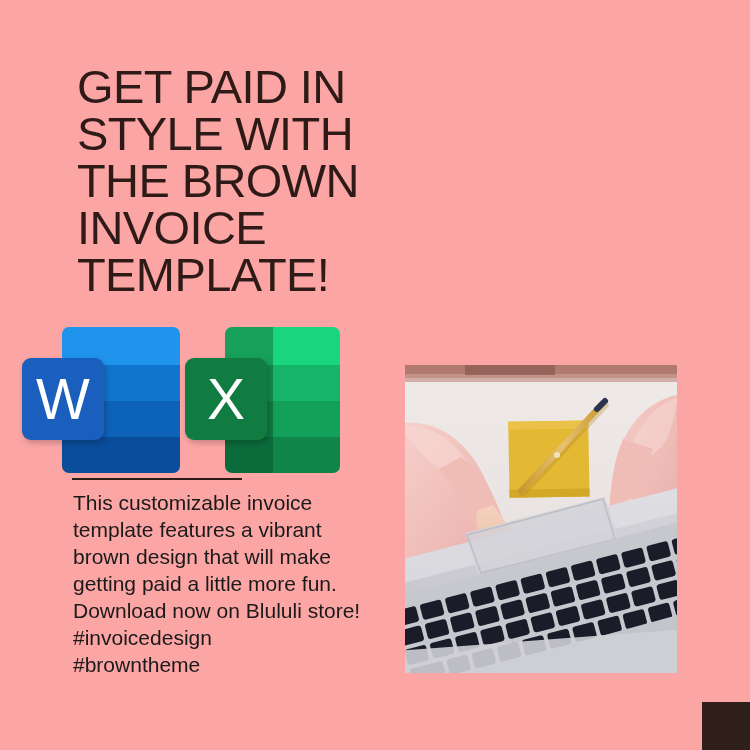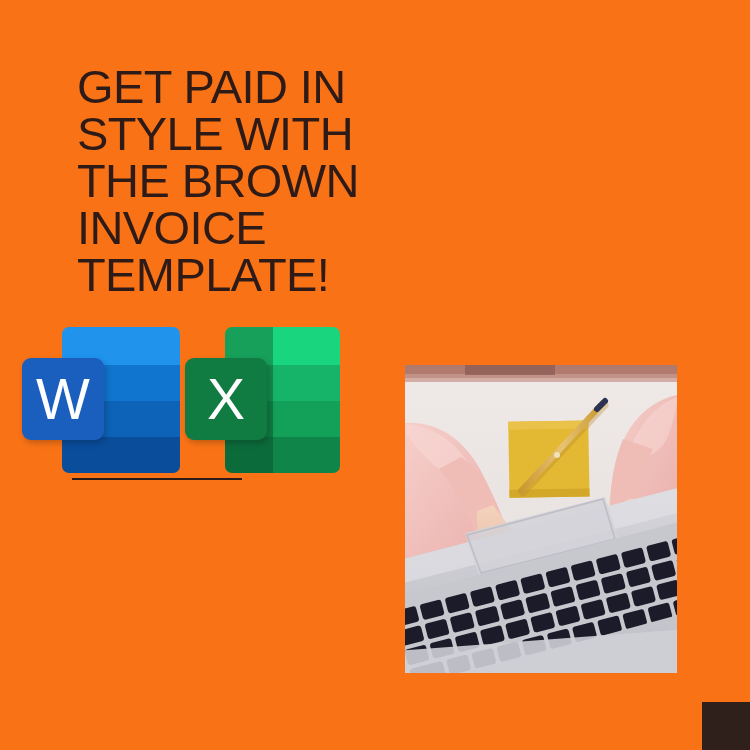--- a/index.html
+++ b/index.html
@@ -159,21 +159,21 @@
     right: 0;
     bottom: 0;
     width: 48px;
     height: 48px;
     background: #30201C;
   }
 </style>
 </head>
 <body>
 
-<div id="poster" style="background: #f97316;">
+<div id="poster" style="background: #fca5a5;">
 
   <div id="headline" style="color: rgb(46, 26, 22);">GET PAID IN STYLE WITH THE BROWN INVOICE TEMPLATE!</div>
 
   <div id="icons">
 
     <div class="office-icon" id="word-icon">
       <div id="word-page">
         <div class="wb" id="word-b1" style="background: rgb(32, 147, 237);"></div>
         <div class="wb" id="word-b2" style="background: rgb(16, 117, 206);"></div>
         <div class="wb" id="word-b3" style="background: rgb(13, 99, 184);"></div>
@@ -193,20 +193,23 @@
         <div class="xcell xc-l xr4" id="xc-l4" style="background: rgb(12, 107, 59);"></div>
         <div class="xcell xc-r xr4" id="xc-r4" style="background: rgb(15, 133, 73);"></div>
       </div>
       <div id="excel-badge" style="background: rgb(16, 124, 65);">X</div>
     </div>
 
   </div>
 
   <div id="divider" style="border-top-color: rgb(43, 28, 24);"></div>
 
+  <div id="body-copy" style="color: rgb(26, 26, 26);">This customizable invoice template features a vibrant brown design that will make getting paid a little more fun. Download now on Blululi store!
+#invoicedesign
+#browntheme</div>
 
   <div id="photo">
     <svg viewBox="0 0 272 308" preserveAspectRatio="xMidYMid slice">
       <defs>
         <linearGradient id="deskG" x1="0" y1="0" x2="0" y2="1">
           <stop offset="0" stop-color="#EFEAE7"></stop>
           <stop offset="0.6" stop-color="#E8E2E0"></stop>
           <stop offset="1" stop-color="#DCD8DA"></stop>
         </linearGradient>
         <linearGradient id="sweaterG" x1="0" y1="0" x2="1" y2="1">

